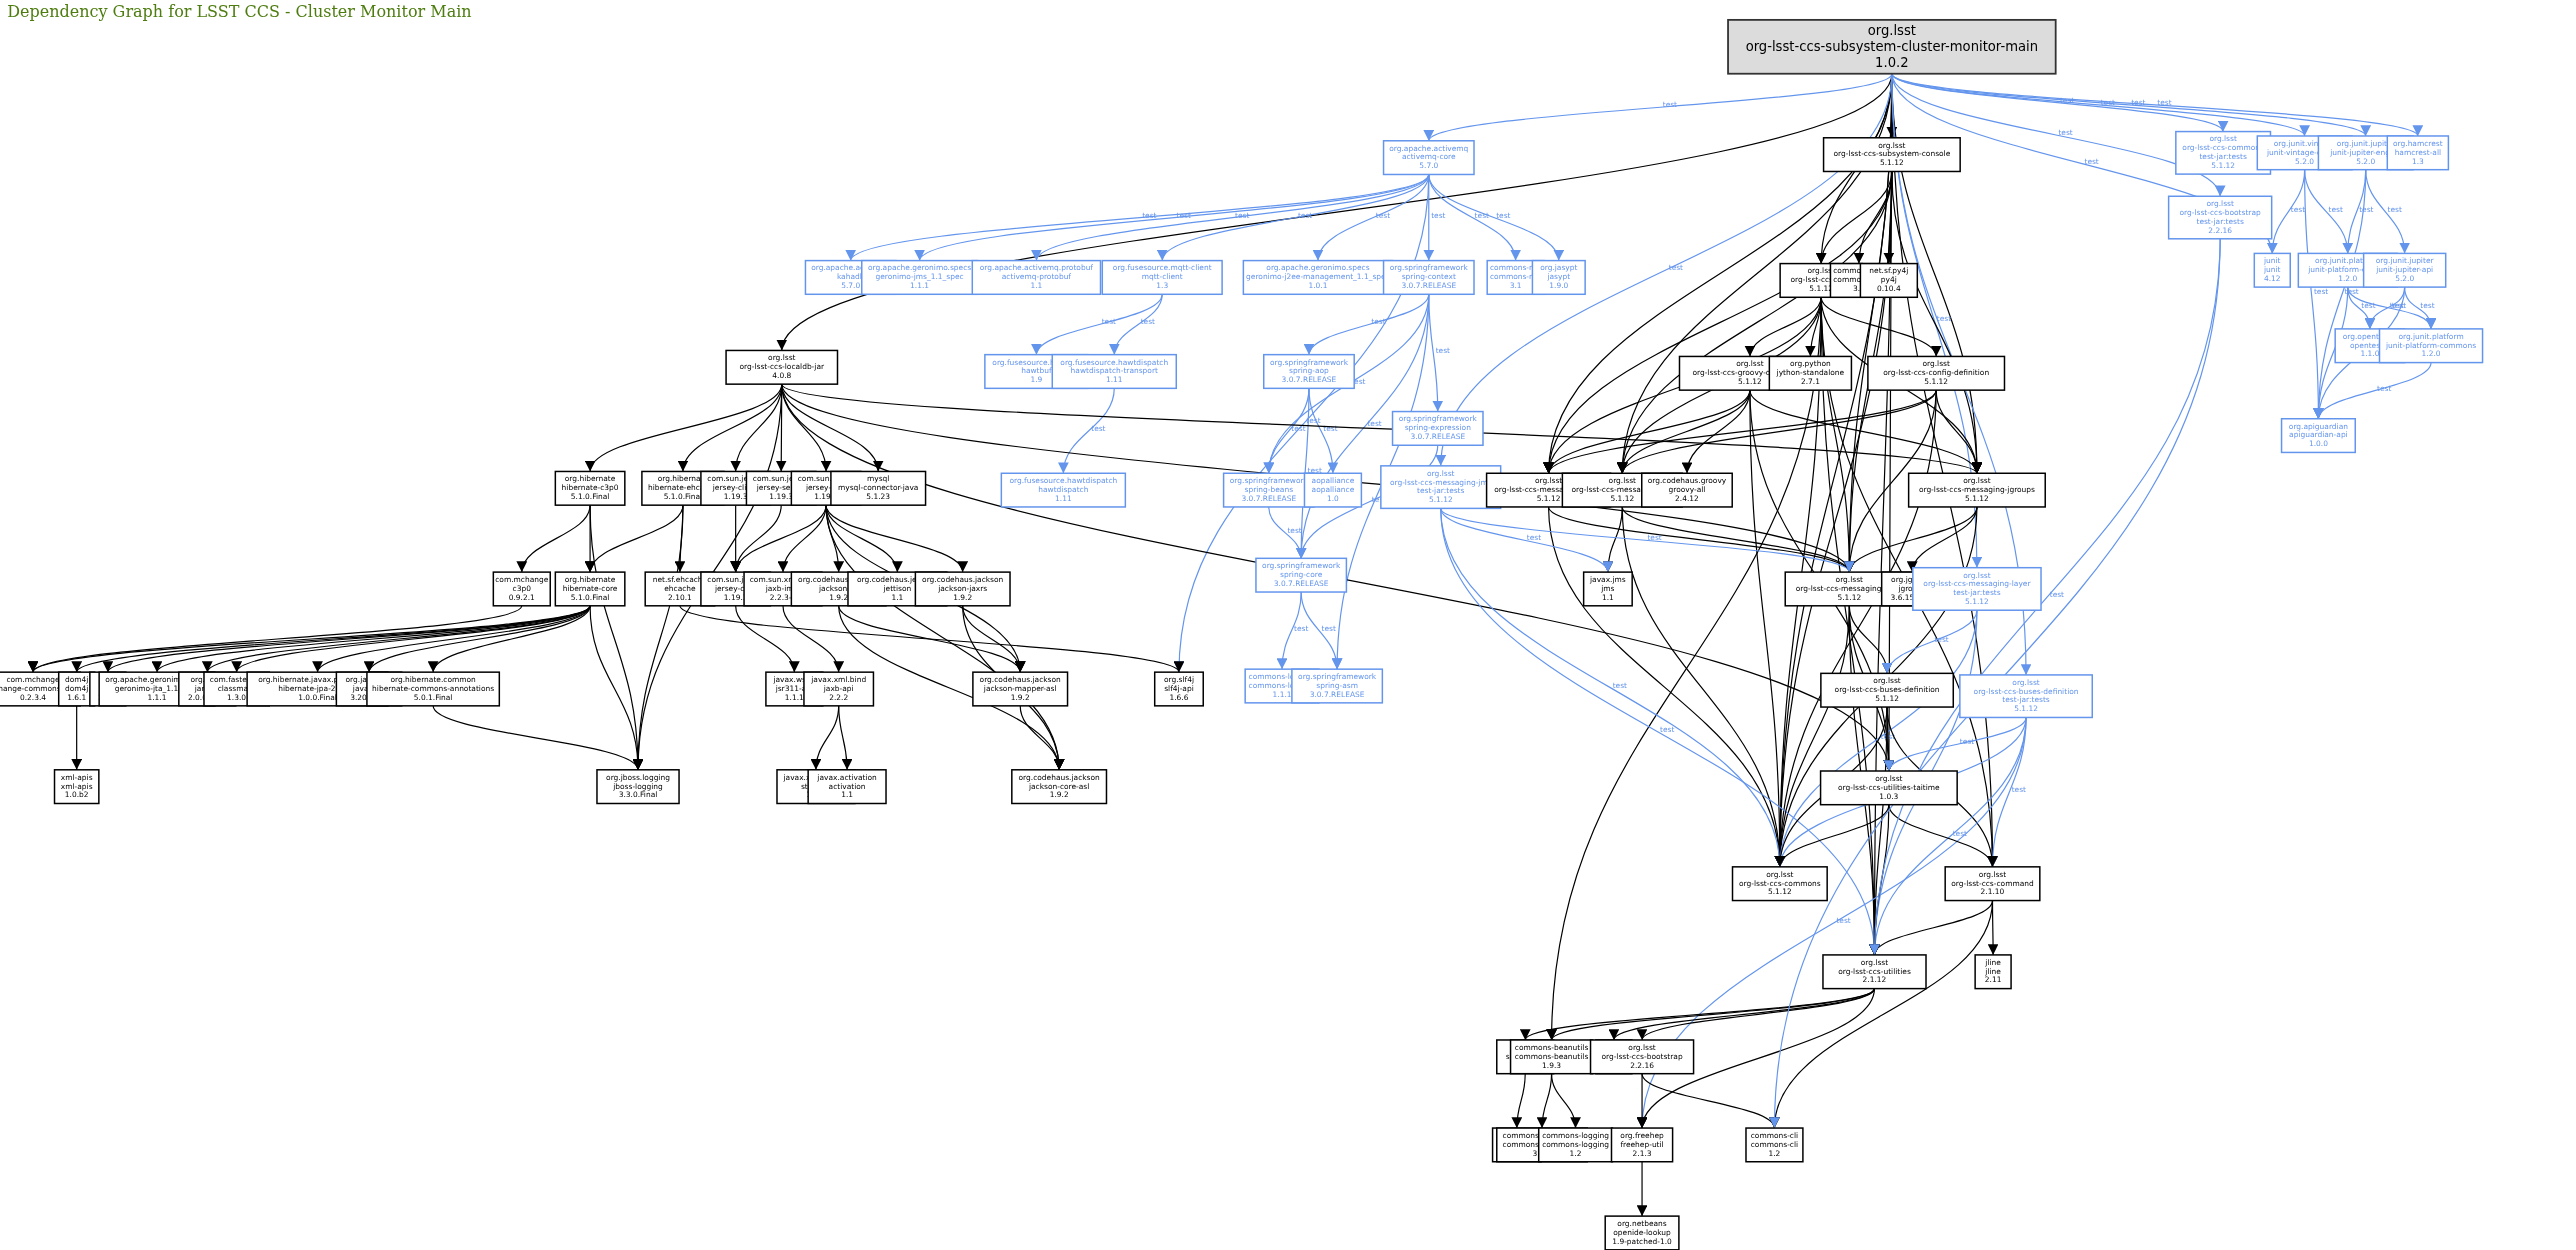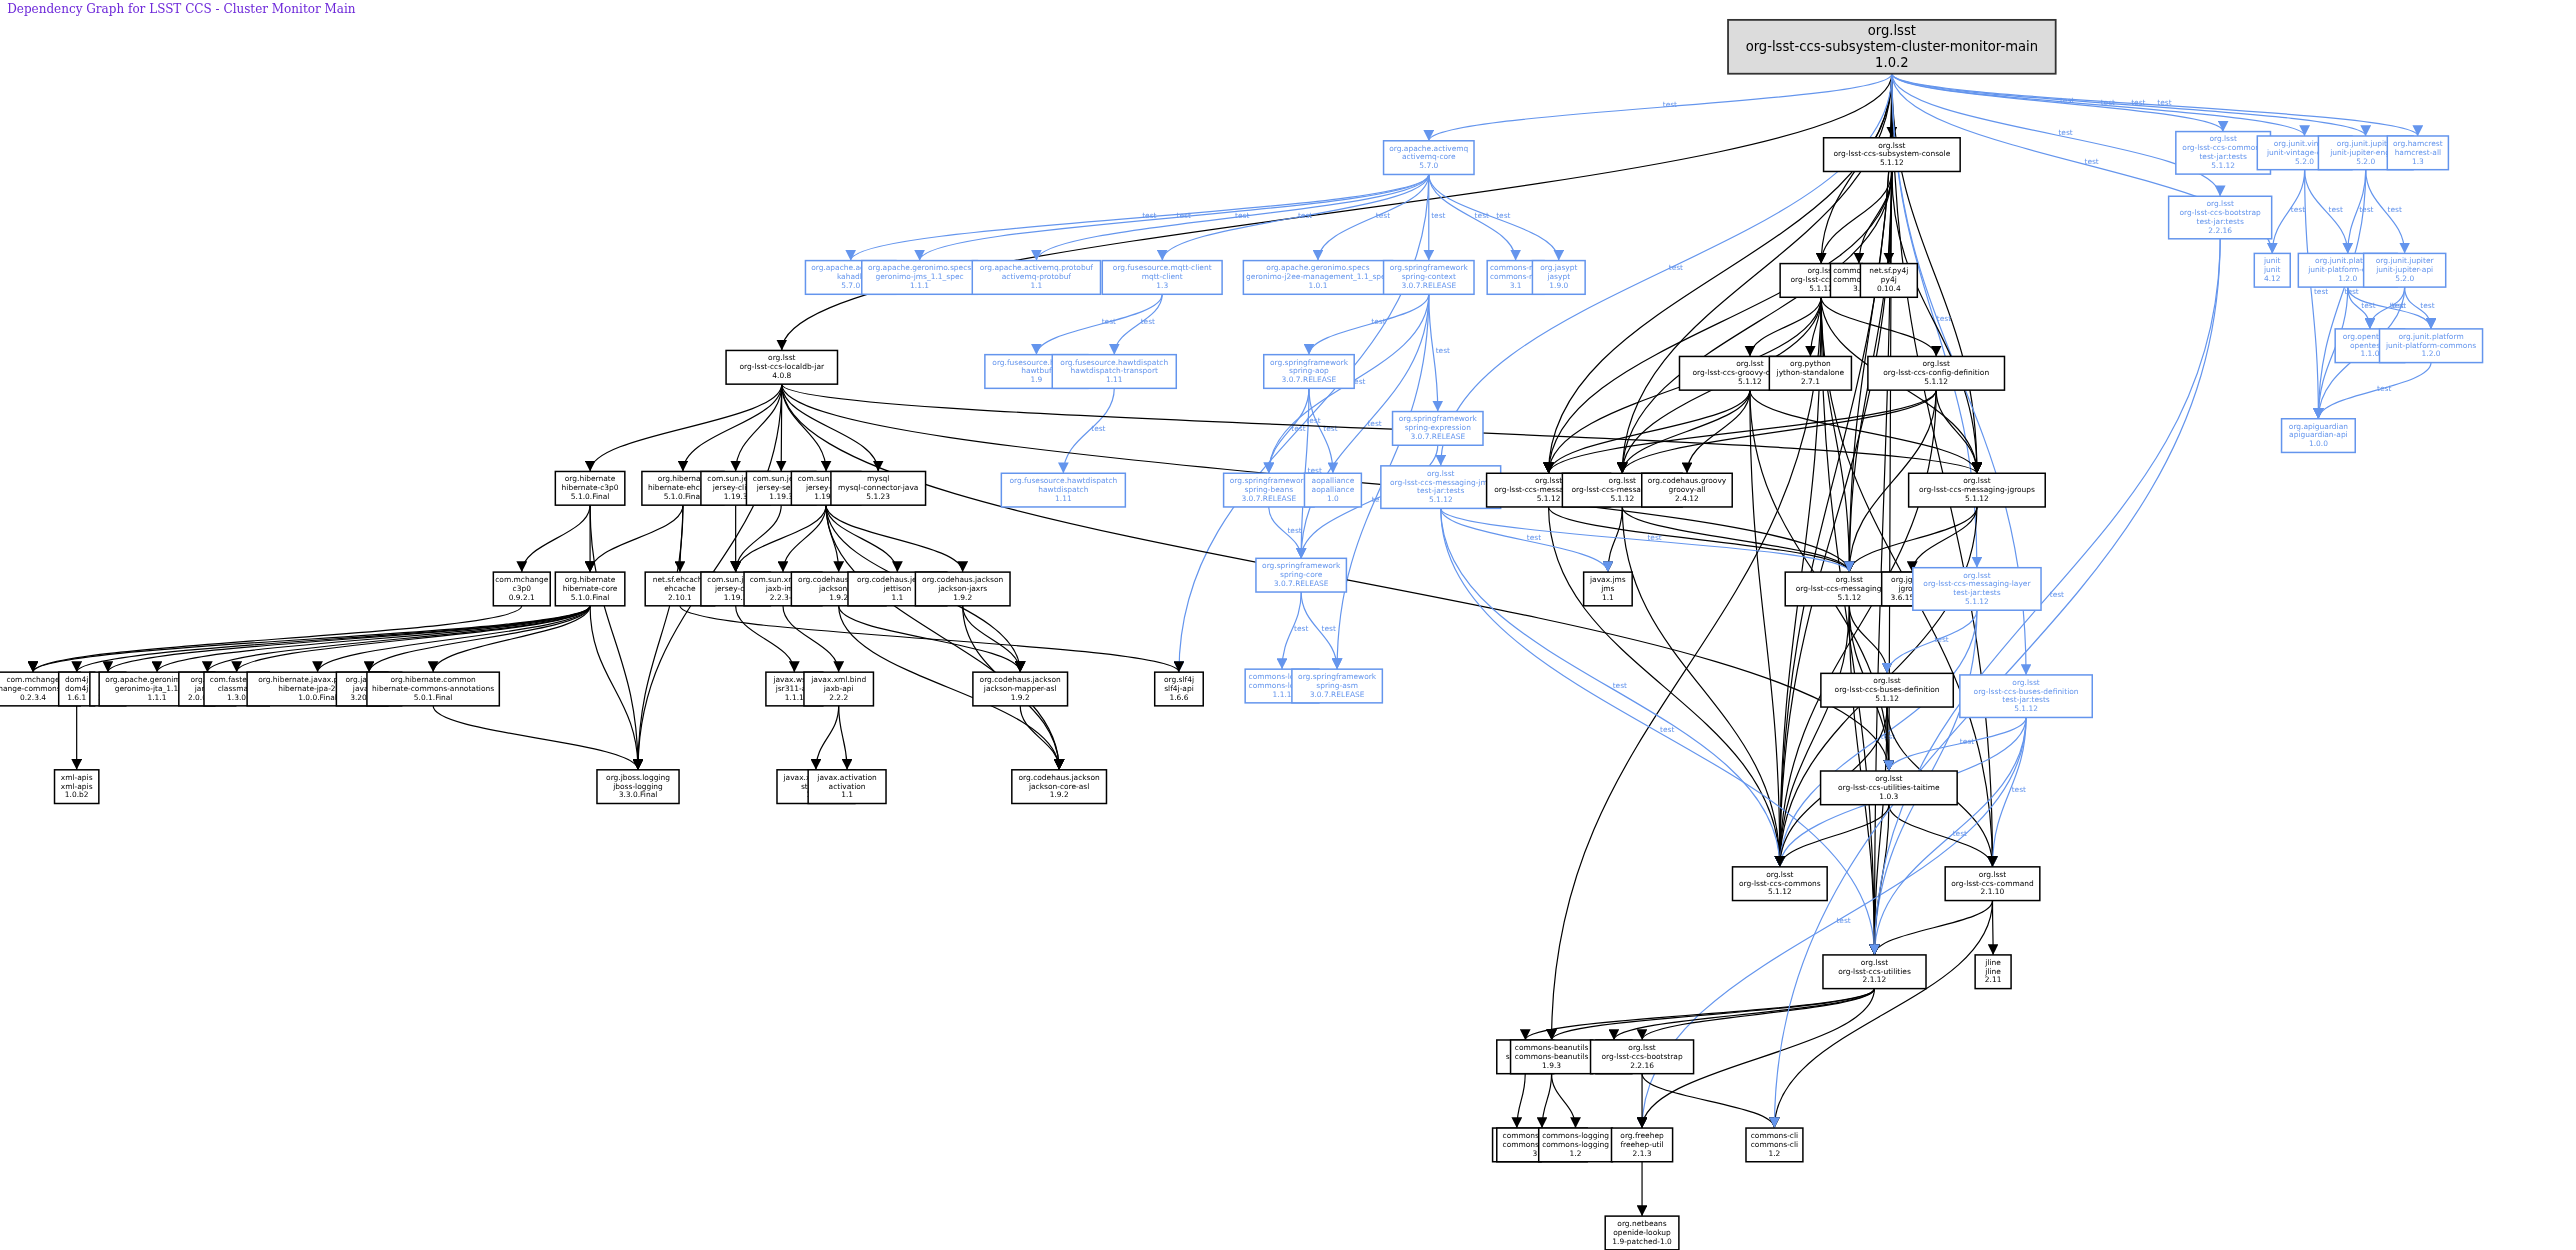--- a/index.html
+++ b/index.html
@@ -1,17 +1,17 @@
 <!DOCTYPE html>
 <html style="font-size:9.6px"><head>
 <meta charset="utf-8">
 <style>
   html, body { margin:0; padding:0; background:#ffffff; }
   body { width:2576px; height:1251px; position:relative; overflow:hidden; font-family:"DejaVu Sans", sans-serif; }
-  #title { position:absolute; left:7.2px; top:2.4px; font-family:"DejaVu Serif", serif; font-size:12px; color:#6d28d9; }
+  #title { position:absolute; left:7.2px; top:2.4px; font-family:"DejaVu Serif", serif; font-size:16px; color:#4d7c0f; }
   #graph { position:absolute; left:0; top:0; }
   .node rect { fill:#fff; stroke:#000; stroke-width:2.5; }
   .node.test rect { stroke:#6495ed; stroke-width:2.5; }
   .node.root rect { fill:#dcdcdc; stroke:#333; stroke-width:3; }
   .node text { font-family:"DejaVu Sans", sans-serif; font-size:12.5px; fill:#000; text-anchor:middle; }
   .node.test text { fill:#6495ed; }
   .node.root text { font-size:22px; }
   .edge path { fill:none; stroke:#000; stroke-width:2; }
   .edge.test path { stroke:#6495ed; }
   .edge text { font-family:"DejaVu Sans", sans-serif; font-size:12.5px; fill:#6495ed; }

